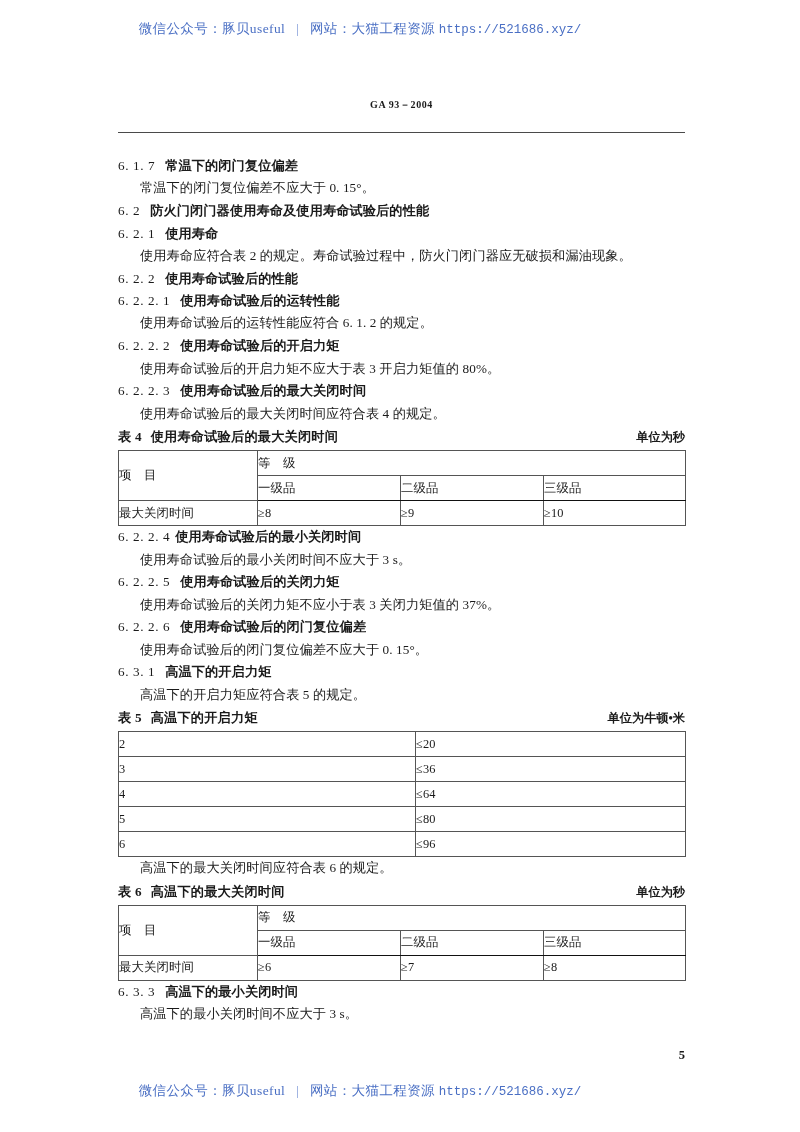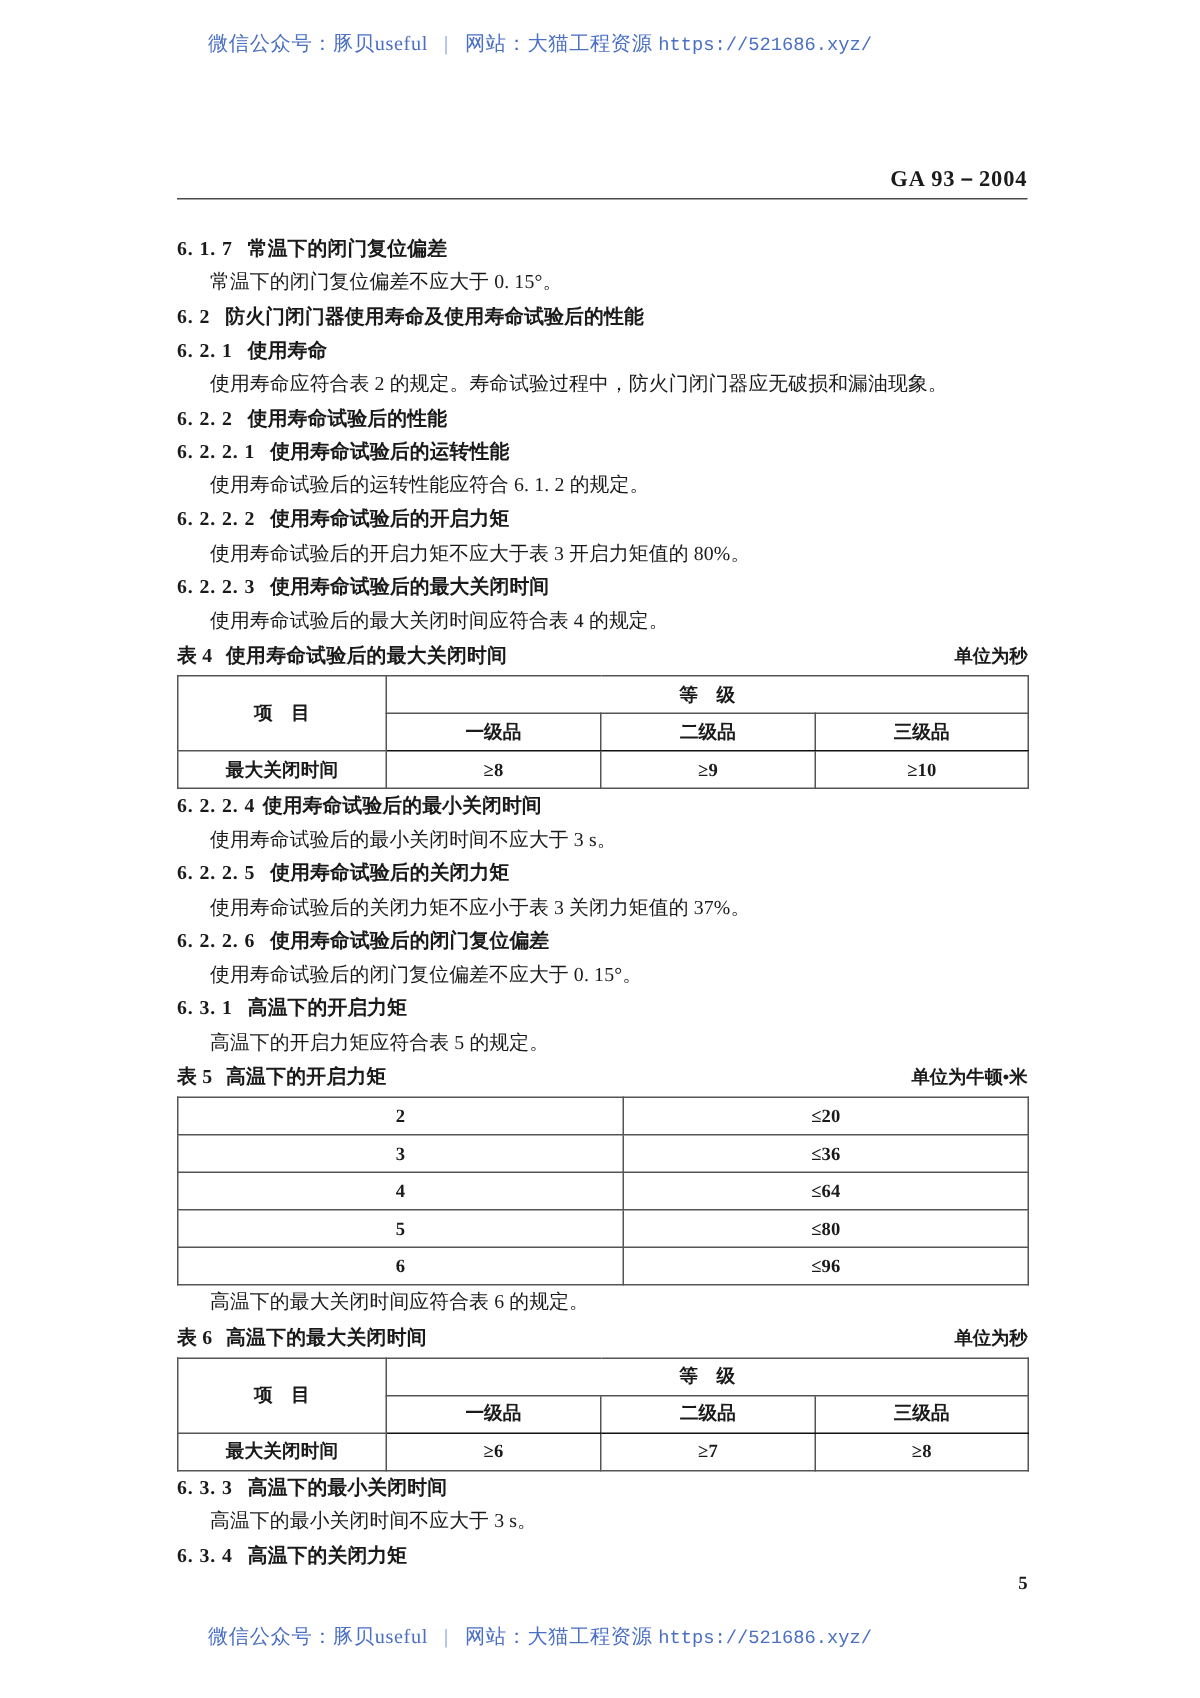--- a/index.html
+++ b/index.html
@@ -40,25 +40,24 @@
   }
   #watermark-top { top: 20px; }
   #watermark-bottom { top: 1082px; }
 
   
   .page-header {
     position: absolute;
     top: 98px;
     left: 118px;
     width: 567px;
-    text-align: right;
-    font-weight: bold;
-    font-size: 15px;
+    text-align: center;
+    font-weight: bold;
+    font-size: 10px;
     letter-spacing: 0.6px;
-    margin-top: 12px;
   }
   .header-rule {
     position: absolute;
     top: 132px;
     left: 118px;
     width: 567px;
     height: 0;
     border-top: 1.4px solid #4a4a4a;
   }
 
@@ -73,21 +72,21 @@
   .heading {
     font-size: 13.2px;
     font-weight: bold;
     line-height: 1.55;
     margin: 0;
     padding: 1px 0 1px 0;
     white-space: nowrap;
     letter-spacing: 0.1px;
   }
   .heading .num {
-    font-weight: bold;
+    font-weight: normal;
     letter-spacing: 0.6px;
   }
   .heading .num-gap { display: inline-block; width: 10px; }
   .heading .num-gap-sm { display: inline-block; width: 5px; }
 
   .para {
     font-size: 13.2px;
     line-height: 1.56;
     margin: 0;
     padding: 1px 0 1px 0;
@@ -123,23 +122,22 @@
 
   
   table.doc-table {
     border-collapse: collapse;
     width: 567px;
     table-layout: fixed;
     font-size: 12.4px;
   }
   table.doc-table td, table.doc-table th {
     border: 0.8px solid #555;
-    text-align: center;
     vertical-align: middle;
-    font-weight: bold;
+    font-weight: normal;
     padding: 0;
     height: 24px;
     letter-spacing: 0.1px;
   }
   table.doc-table {
     border-top: 1.6px solid #111;
     border-bottom: 1.6px solid #111;
     border-left: 1.1px solid #222;
     border-right: 1.1px solid #222;
   }
@@ -330,23 +328,20 @@
         <td>≥8</td>
       </tr>
     </tbody>
   </table>
 
   <div class="heading">
     <span class="num">6. 3. 3</span><span class="num-gap"></span><span>高温下的最小关闭时间</span>
   </div>
   <div class="para">高温下的最小关闭时间不应大于 3  s。</div>
 
-  <div class="heading">
-    <span class="num">6. 3. 4</span><span class="num-gap"></span><span>高温下的关闭力矩</span>
-  </div>
 
 </div>
 
 <div class="page-number">5</div>
 
 <div class="watermark" id="watermark-bottom">
   <span>微信公众号：豚贝useful</span>
   <span class="wm-sep">|</span>
   <span>网站：大猫工程资源</span>
   <span class="wm-url">https://521686.xyz/</span>

